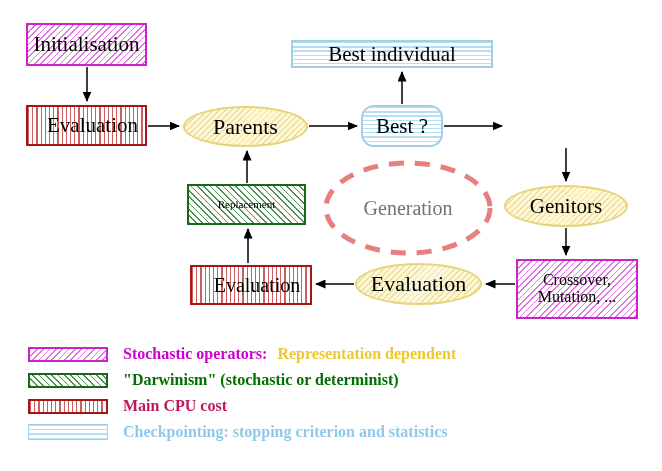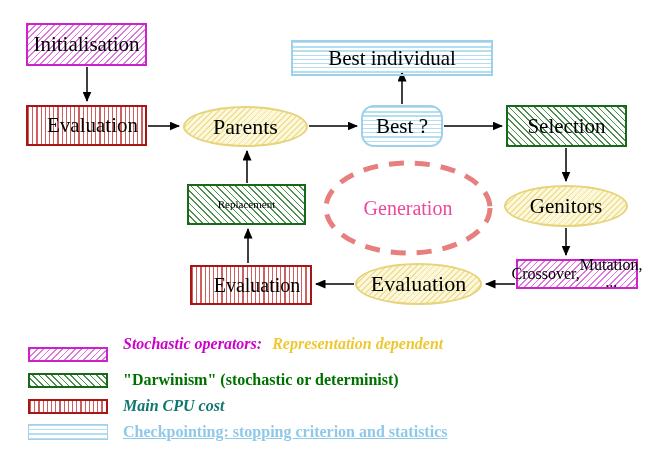--- a/index.html
+++ b/index.html
@@ -31,50 +31,50 @@
   }
   .hatch-yellow{
     border:2px solid #e6d37a;background-color:#fdf8da;
     background-image:repeating-linear-gradient(135deg,#eee09a 0 1.2px,rgba(255,255,255,0) 1.2px 4.2px);
   }
   .ellipse{border-radius:50%;}
   
   #n-init{left:26px;top:23px;width:121px;height:43px;font-size:21px;}
   #n-eval1{left:26px;top:105px;width:121px;height:41px;font-size:21px;}
   #n-parents{left:183px;top:106px;width:125px;height:41px;font-size:22px;}
-  #n-best{left:291px;top:40px;width:202px;height:36px;font-size:21px;justify-content:center;}
+  #n-best{left:291px;top:40px;width:202px;height:28px;font-size:21px;justify-content:center;}
   #n-stop{left:361px;top:105px;width:82px;height:42px;font-size:21px;border-radius:13px;}
   #n-selection{left:506px;top:105px;width:121px;height:42px;font-size:21px;}
   #n-genitors{left:504px;top:185px;width:124px;height:42px;font-size:21px;}
-  #n-crossover{left:516px;top:259px;width:122px;height:30px;font-size:16px;}
+  #n-crossover{left:516px;top:259px;width:122px;height:60px;font-size:16px;flex-direction:column;}
   #n-offspring{left:355px;top:263px;width:127px;height:42px;font-size:22px;}
   #n-eval2{left:190px;top:265px;width:122px;height:40px;font-size:20px;}
   #n-replacement{left:187px;top:184px;width:119px;height:41px;font-size:11px;}
   #n-generation-label{
     position:absolute;left:326px;top:196px;width:164px;height:24px;
     display:flex;align-items:center;justify-content:center;
-    color:#ec4899;font-size:20px;
+    color:#737373;font-size:20px;
   }
   
   #wires{position:absolute;left:0;top:0;width:662px;height:471px;}
   
   .legend-swatch{position:absolute;width:80px;height:15px;box-sizing:border-box;}
   #sw1{left:28px;top:347px;}
   #sw2{left:28px;top:373px;}
   #sw3{left:28px;top:399px;}
   #sw4{left:28px;top:424px;height:16px;border-width:1.5px;}
   .legend-text{
     position:absolute;left:123px;font-size:16px;font-weight:bold;white-space:nowrap;
     font-family:"Liberation Serif","DejaVu Serif",serif;
   }
-  #lt1{top:335px;color:#cc00cc;font-style:italic;}
+  #lt1{top:345px;color:#cc00cc;}
   #lt1 .sec{color:#eec832;margin-left:10px;}
   #lt2{top:371px;color:#007000;}
-  #lt3{top:397px;color:#0f766e;font-style:italic;}
-  #lt4{top:423px;color:#8fc9e9;text-decoration:underline;}
+  #lt3{top:397px;color:#be185d;}
+  #lt4{top:423px;color:#8fc9e9;}
 </style>
 </head>
 <body>
 
 <div id="canvas">
 
   <svg id="wires" viewBox="0 0 662 471">
     <defs>
       <marker id="ah" markerWidth="11" markerHeight="9" refX="9.5" refY="4.5" orient="auto" markerUnits="userSpaceOnUse">
         <path d="M0,0 L10.5,4.5 L0,9 z" fill="#000"></path>
@@ -109,23 +109,20 @@
   </div>
 
   <div id="n-best" class="node stripe-blue">
     <span>Best individual</span>
   </div>
 
   <div id="n-stop" class="node stripe-blue">
     <span>Best ?</span>
   </div>
 
-  <div id="n-selection" class="node hatch-green">
-    <span>Selection</span>
-  </div>
 
   <div id="n-genitors" class="node hatch-yellow ellipse">
     <span>Genitors</span>
   </div>
 
   <div id="n-crossover" class="node hatch-magenta">
     <span>Crossover,</span>
     <span>Mutation, ...</span>
   </div>
 

